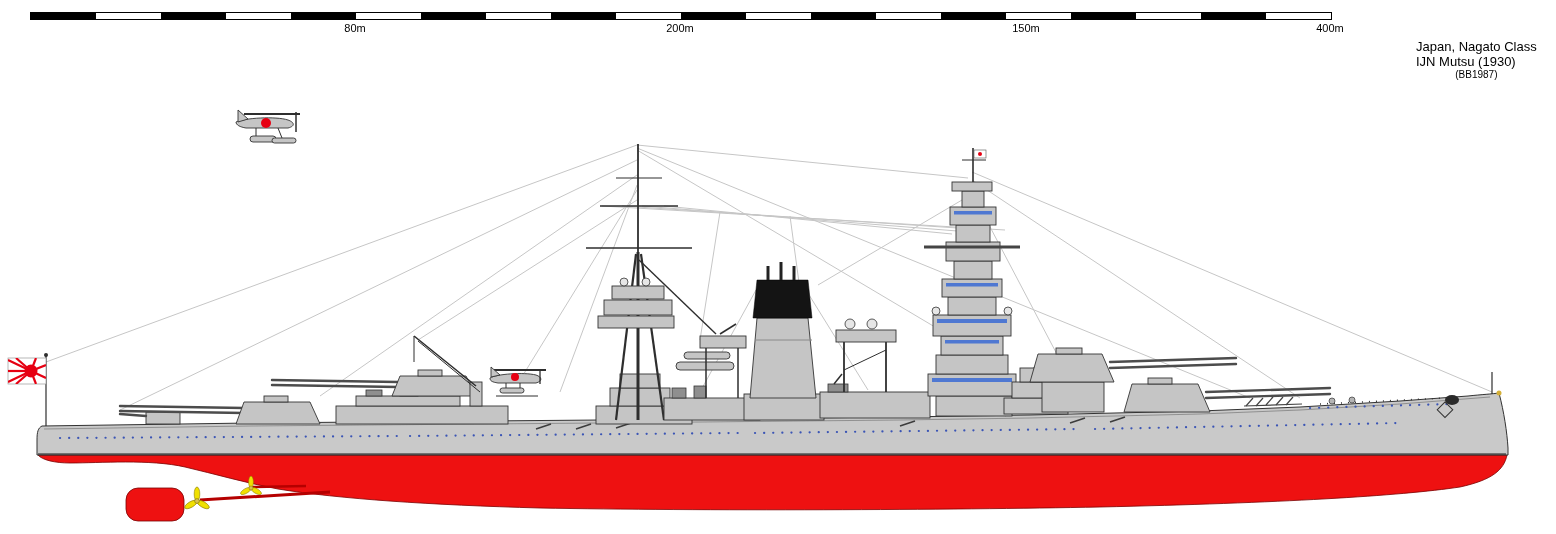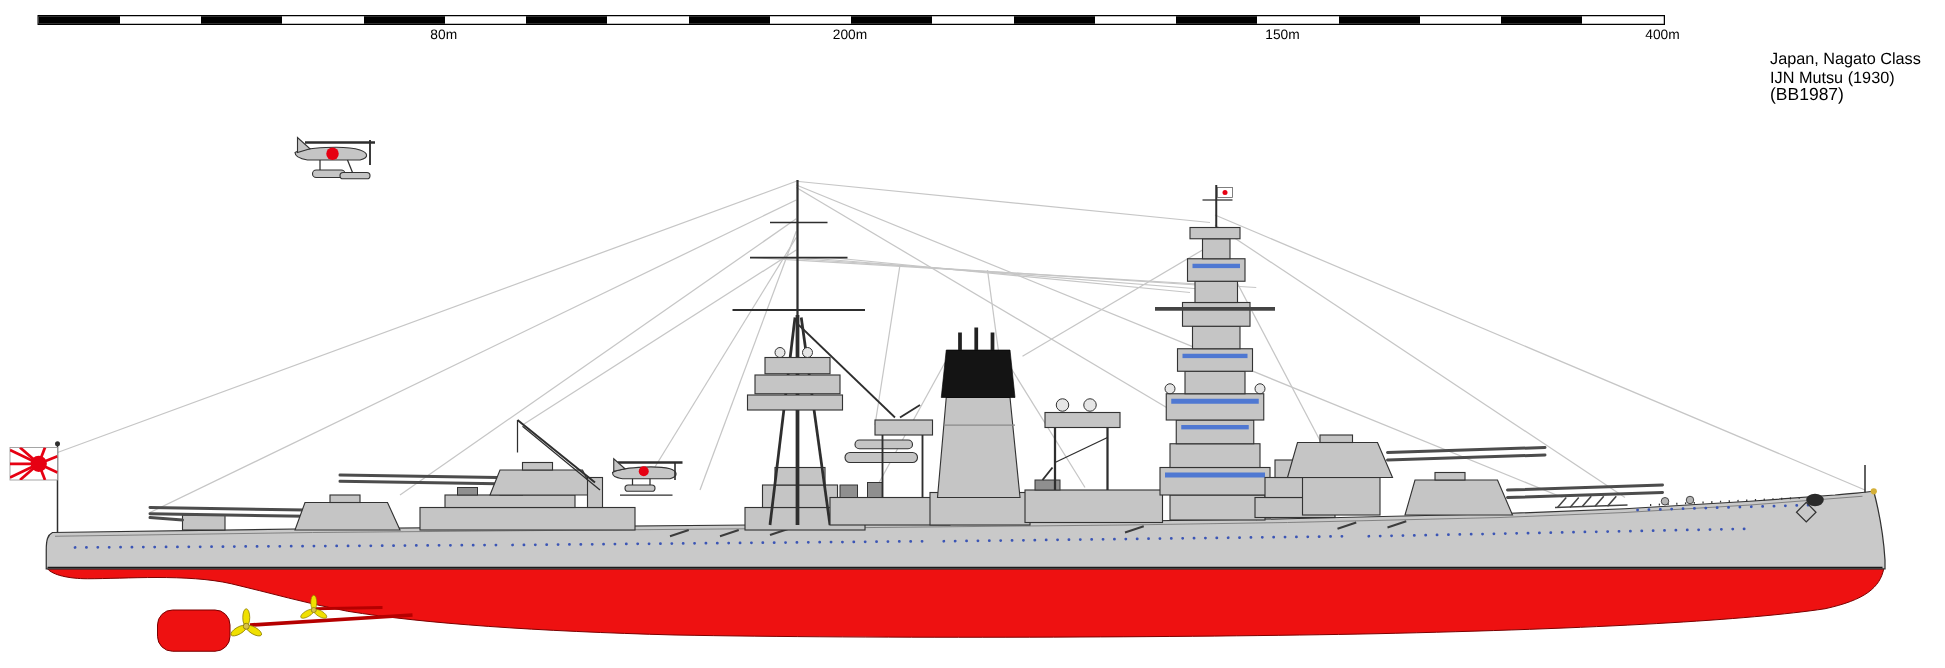--- a/index.html
+++ b/index.html
@@ -7,21 +7,21 @@
   .canvas{position:relative;width:1556px;height:534px;background:var(--background,#fff);overflow:hidden;}
 
   
   .scalebar{position:absolute;left:30px;top:12px;width:1300px;height:6px;
     background:repeating-linear-gradient(90deg,#000 0 65px,#fff 65px 130px);
     border:1px solid #000;}
   .scale-label{position:absolute;top:22px;transform:translateX(-50%);font-size:11px;color:#000;white-space:nowrap;}
 
   
   .title-block{position:absolute;left:1416px;top:7px;font-size:13px;line-height:15px;color:#000;margin-top:32px;}
-  .title-block .small{font-size:14px;line-height:12px;}
+  .title-block .small{font-size:10px;line-height:12px;text-align:center;}
 
   svg{position:absolute;left:0;top:0;}
 
   .rig{stroke:var(--rigging-gray,#c6c6c6);stroke-width:1;fill:none;}
   .s{fill:var(--structure-gray,#c4c4c4);stroke:var(--outline,#333);stroke-width:.9;}
   .sd{fill:var(--dark-gray,#8f8f8f);stroke:var(--outline,#333);stroke-width:.8;}
   .blk{fill:var(--funnel-black,#141414);stroke:#000;stroke-width:.5;}
   .win{fill:var(--window-blue,#4f78d2);stroke:none;}
   .pole{stroke:#2e2e2e;fill:none;}
   .barrel{stroke:var(--barrel-gray,#4c4c4c);stroke-width:2.4;stroke-linecap:round;fill:none;}

